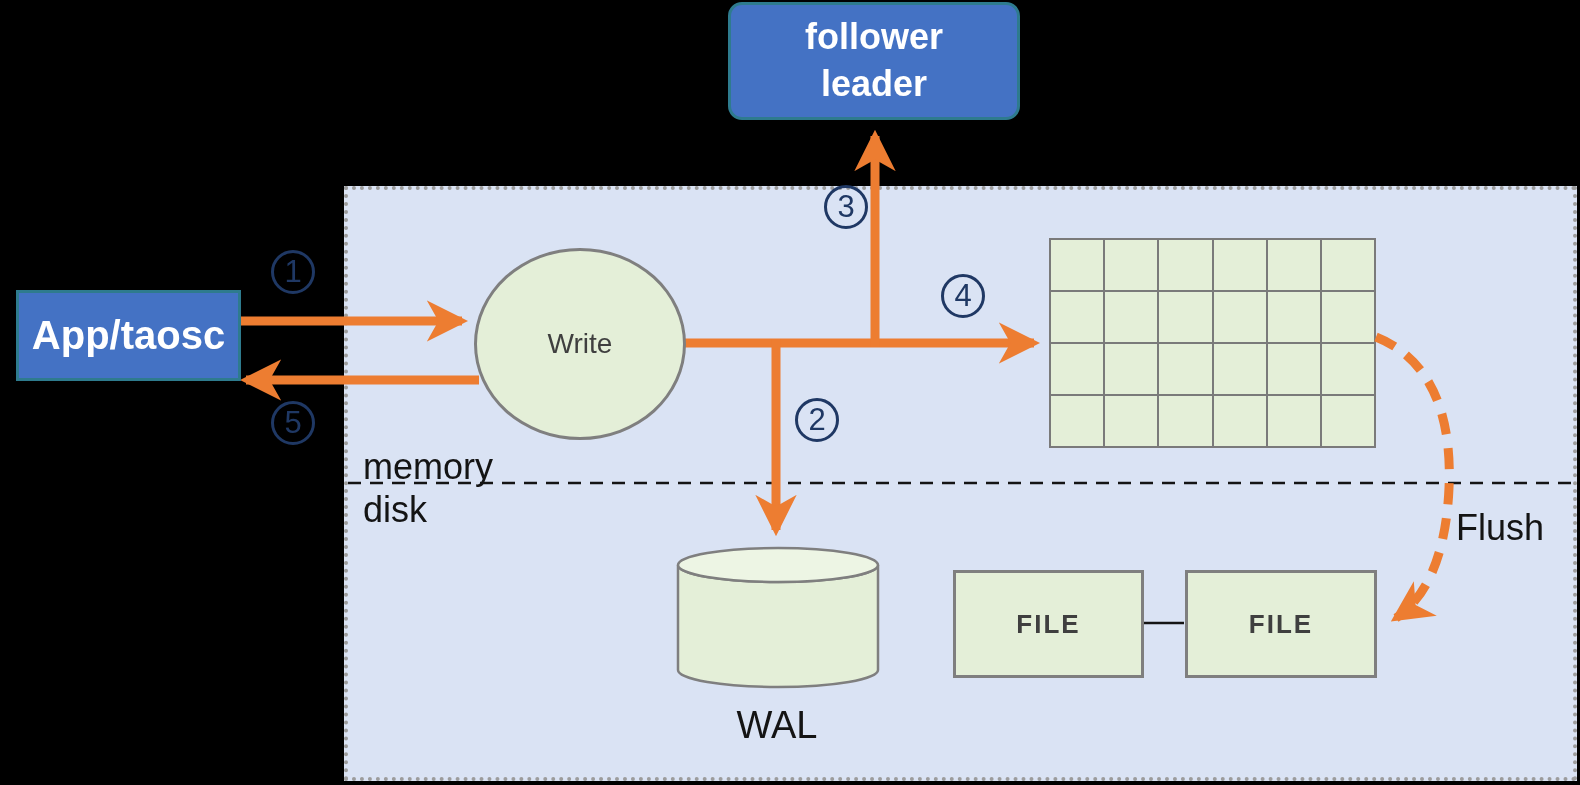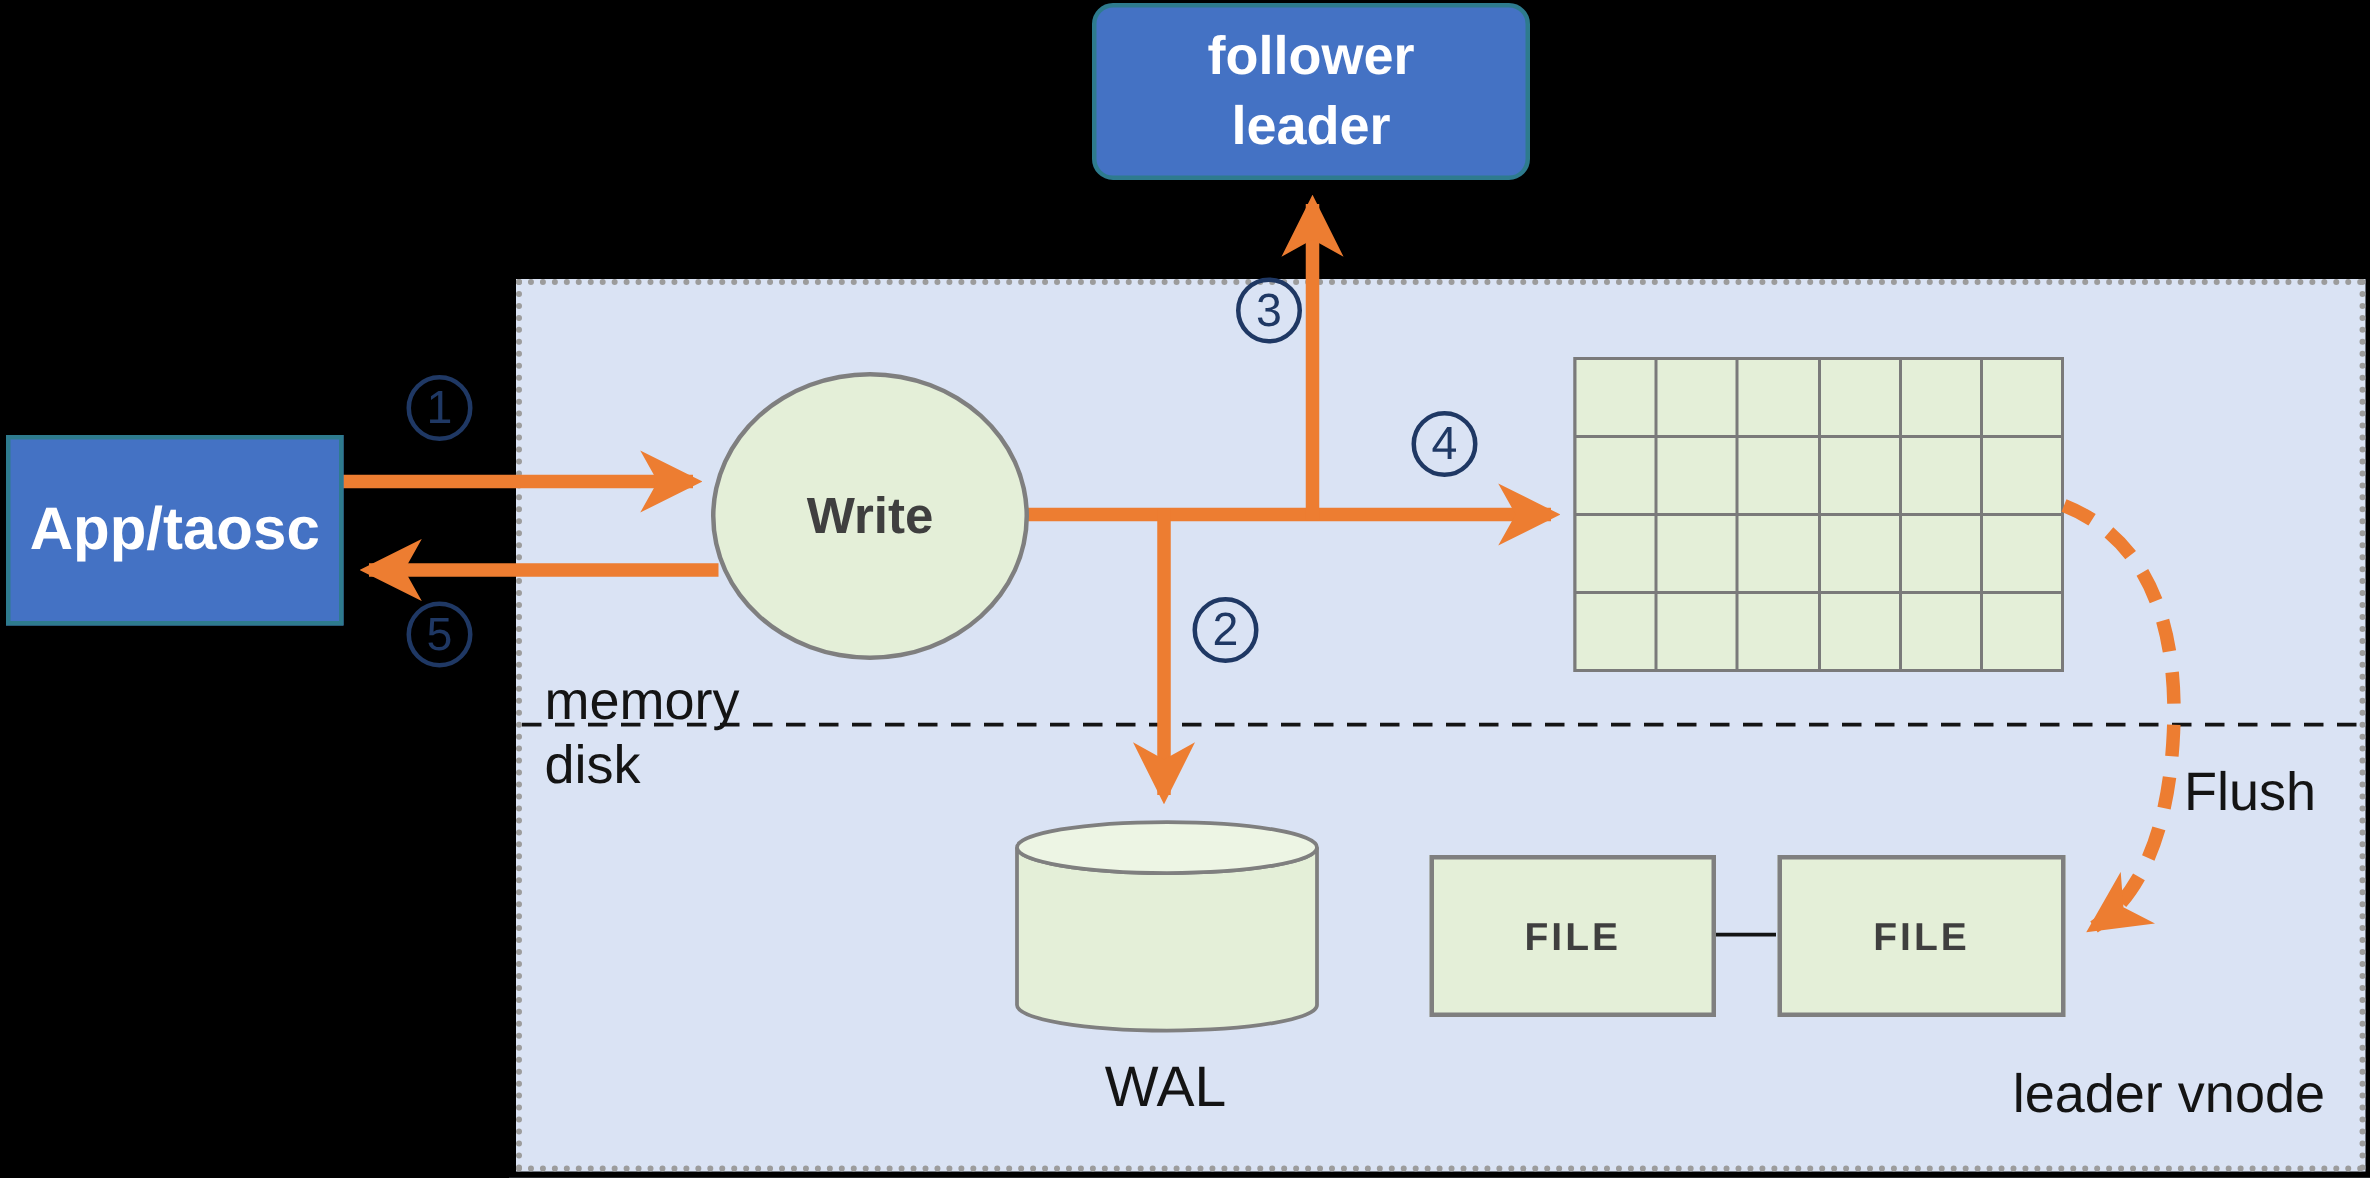--- a/index.html
+++ b/index.html
@@ -29,28 +29,28 @@
     position:absolute;left:344px;top:186px;width:1233px;height:595px;
     background:var(--container-fill);
     border:4px dotted var(--container-border);
   }
   
   .blue-box{
     position:absolute;background:var(--blue-fill);border:3px solid var(--blue-border);
     display:flex;flex-direction:column;align-items:center;justify-content:center;
     color:var(--box-text);font-weight:bold;text-align:center;
   }
-  .box-app{left:4px;top:290px;width:225px;height:127px;font-size:40px;}
+  .box-app{left:16px;top:290px;width:225px;height:91px;font-size:40px;}
   .box-follower{left:728px;top:2px;width:292px;height:118px;font-size:36px;line-height:1.3;border-radius:14px;}
   
   .write-ellipse{
     position:absolute;left:474px;top:248px;width:212px;height:192px;border-radius:50%;
     background:var(--green-fill);border:3px solid var(--green-border);
     display:flex;align-items:center;justify-content:center;
-    font-size:34px;font-weight:bold;color:var(--text-dark);
+    font-size:28px;font-weight:normal;color:var(--text-dark);
   }
   
   .memtable{
     position:absolute;left:1049px;top:238px;width:327px;height:210px;
     background:var(--grid-line);border:2px solid var(--grid-line);
     display:grid;grid-template-columns:repeat(6,1fr);grid-template-rows:repeat(4,1fr);gap:2px;
   }
   .memtable .cell{background:var(--green-fill);}
   
   .file-box{
@@ -168,21 +168,20 @@
   </div>
 
   <div class="write-ellipse">
     <span>Write</span>
   </div>
 
   <div class="txt lbl-memory">memory</div>
   <div class="txt lbl-disk">disk</div>
   <div class="txt lbl-wal">WAL</div>
   <div class="txt lbl-flush">Flush</div>
-  <div class="txt lbl-leader">leader vnode</div>
 
   <div class="step step-1">1</div>
   <div class="step step-2">2</div>
   <div class="step step-3">3</div>
   <div class="step step-4">4</div>
   <div class="step step-5">5</div>
 
 </div>
 
 </body></html>

